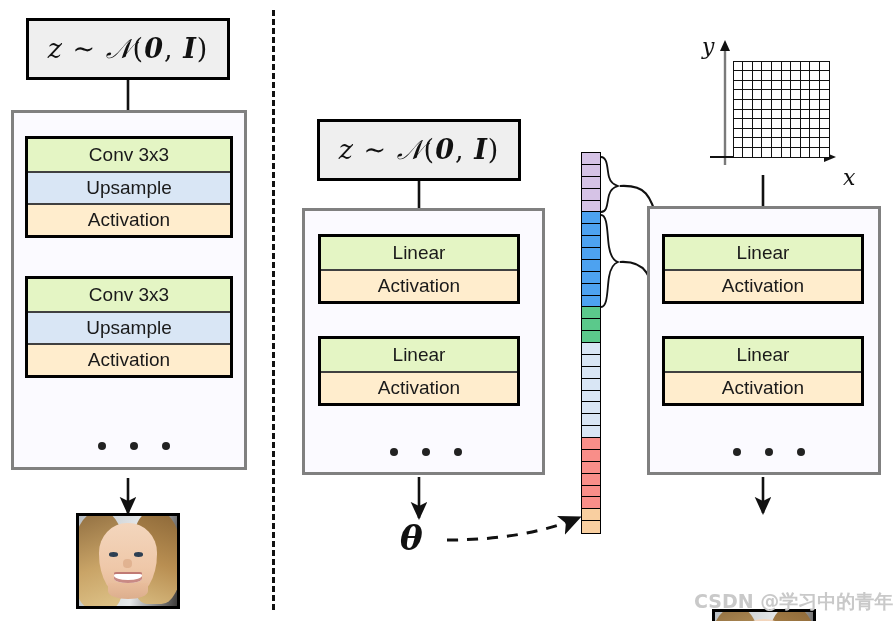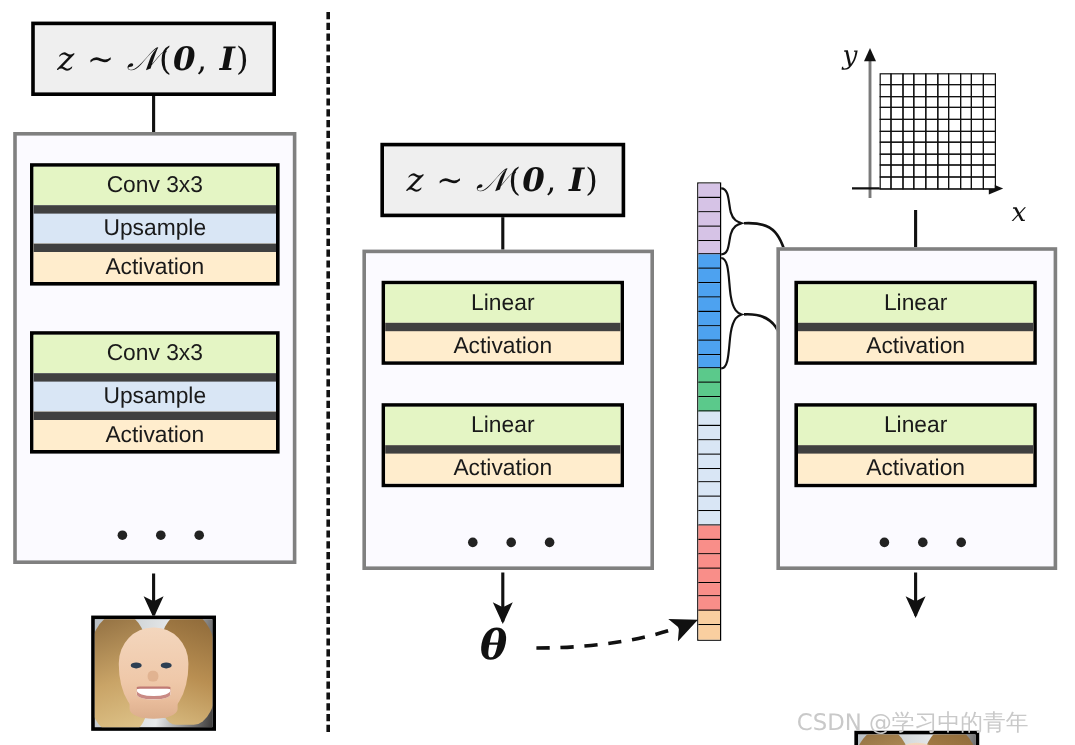--- a/index.html
+++ b/index.html
@@ -23,21 +23,21 @@
     background:#fbfaff;border:3px solid #808080;box-sizing:border-box;
   }
 
   
   .lgroup{border:3px solid #000;box-sizing:border-box;position:absolute;}
   .lrow{
     display:flex;align-items:center;justify-content:center;
     font-size:19px;color:#1a1a1a;box-sizing:border-box;
     font-family:"Liberation Sans",sans-serif;
   }
-  .lrow + .lrow{border-top:7px solid #404040;}
+  .lrow + .lrow{border-top:2px solid #404040;}
   .c-green{background:#e4f5c4;}
   .c-blue{background:#d9e6f5;}
   .c-peach{background:#ffedcd;}
 
   
   .dots{display:flex;gap:24px;align-items:center;}
   .dots i{display:block;width:8px;height:8px;border-radius:50%;background:#222;}
 
   
   .divider{
@@ -372,13 +372,13 @@
 </div>
 
 <div class="abs photo" style="left:712px;top:513px;width:104px;height:96px;">
   <div class="bg"></div>
     <div class="hairL"></div>
     <div class="hairR"></div>
   <div class="face"></div>
 
 </div>
 
-<div class="abs wm" style="left:664px;top:589px;">CSDN @学习中的青年</div>
+<div class="abs wm" style="left:694px;top:589px;font-weight:bold;">CSDN @学习中的青年</div>
 
 </body></html>

